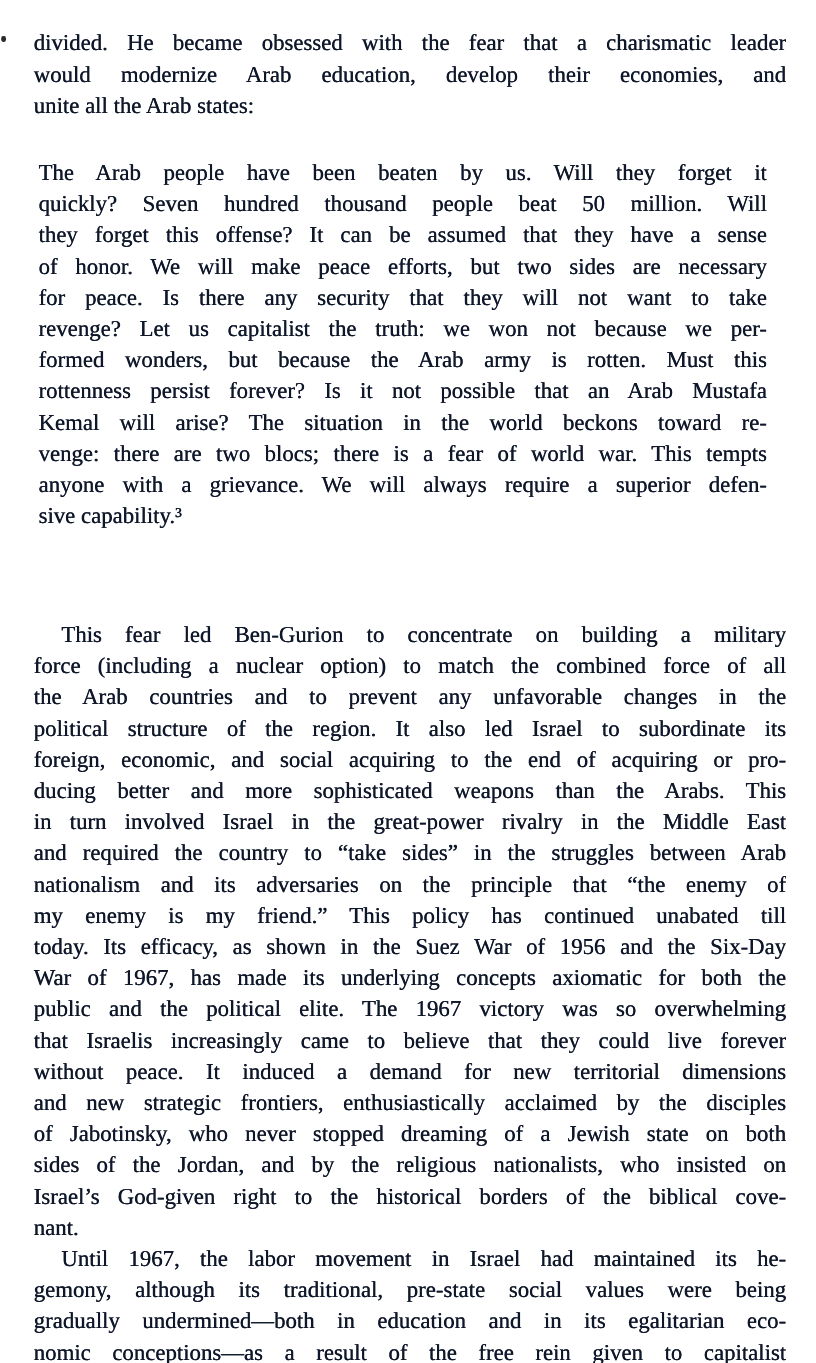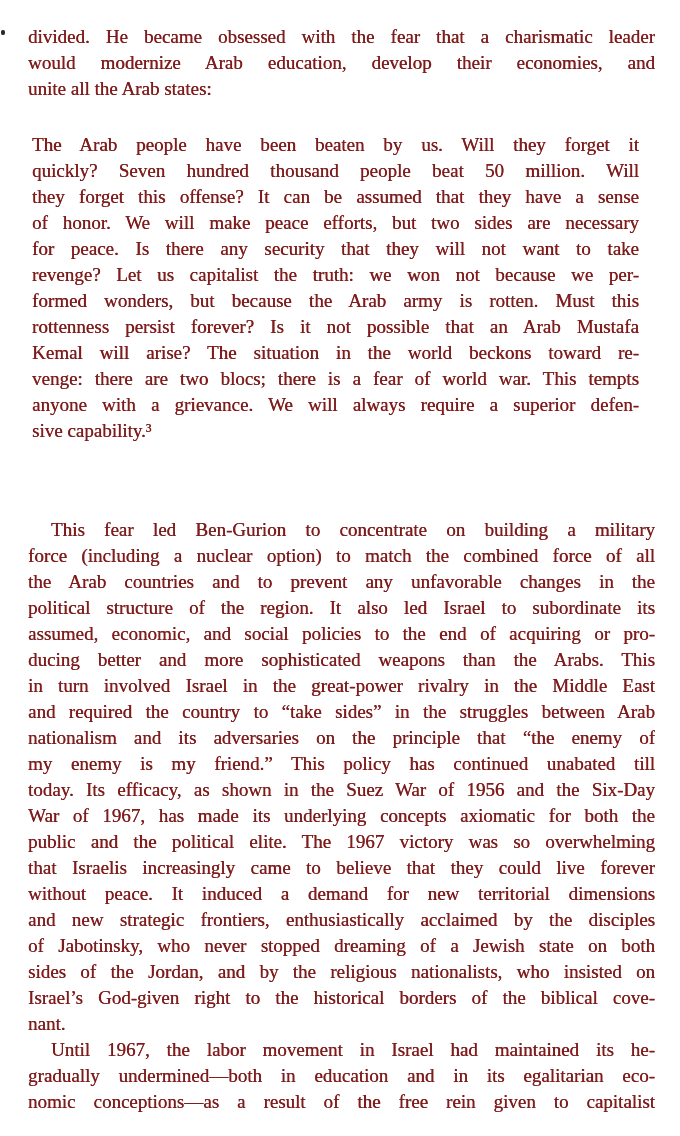--- a/index.html
+++ b/index.html
@@ -2,21 +2,21 @@
 <html><head>
 <meta charset="utf-8">
 <style>
   html, body { margin: 0; padding: 0; background: #ffffff; }
   .page {
     position: relative;
     width: 680px;
     height: 1136px;
     background: #ffffff;
     font-family: "Liberation Serif", "DejaVu Serif", serif;
-    color: #7f1d1d;
+    color: #0f172a;
     overflow: hidden;
   }
   .block { position: absolute; }
   .p1    { top: 24px;  left: 28px; width: 627px; }
   .quote { top: 132px; left: 32px; width: 607px; }
   .main2 { top: 475px; left: 28px; width: 627px; margin-top: 42px; }
   .line {
     height: 26px;
     line-height: 26px;
     font-size: 19px;
@@ -62,36 +62,37 @@
       <div class="line">anyone with a grievance. We will always require a superior defen-</div>
       <div class="line flush">sive capability.³</div>
     </div>
 
   <div class="block main2">
     <div>
         <div class="line indent">This fear led Ben-Gurion to concentrate on building a military</div>
         <div class="line">force (including a nuclear option) to match the combined force of all</div>
         <div class="line">the Arab countries and to prevent any unfavorable changes in the</div>
         <div class="line">political structure of the region. It also led Israel to subordinate its</div>
-        <div class="line">assumed, economic, and social policies to the end of acquiring or pro-</div>
+        <div class="line">foreign, economic, and social acquiring to the end of acquiring or pro-</div>
         <div class="line">ducing better and more sophisticated weapons than the Arabs. This</div>
         <div class="line">in turn involved Israel in the great-power rivalry in the Middle East</div>
         <div class="line">and required the country to “take sides” in the struggles between Arab</div>
         <div class="line">nationalism and its adversaries on the principle that “the enemy of</div>
         <div class="line">my enemy is my friend.” This policy has continued unabated till</div>
         <div class="line">today. Its efficacy, as shown in the Suez War of 1956 and the Six-Day</div>
         <div class="line">War of 1967, has made its underlying concepts axiomatic for both the</div>
         <div class="line">public and the political elite. The 1967 victory was so overwhelming</div>
         <div class="line">that Israelis increasingly came to believe that they could live forever</div>
         <div class="line">without peace. It induced a demand for new territorial dimensions</div>
         <div class="line">and new strategic frontiers, enthusiastically acclaimed by the disciples</div>
         <div class="line">of Jabotinsky, who never stopped dreaming of a Jewish state on both</div>
         <div class="line">sides of the Jordan, and by the religious nationalists, who insisted on</div>
         <div class="line">Israel’s God-given right to the historical borders of the biblical cove-</div>
         <div class="line flush">nant.</div>
       </div>
     <div>
         <div class="line indent">Until 1967, the labor movement in Israel had maintained its he-</div>
+        <div class="line">gemony, although its traditional, pre-state social values were being</div>
         <div class="line">gradually undermined—both in education and in its egalitarian eco-</div>
         <div class="line">nomic conceptions—as a result of the free rein given to capitalist</div>
       </div>
   </div>
 </div>
 
 </body></html>

